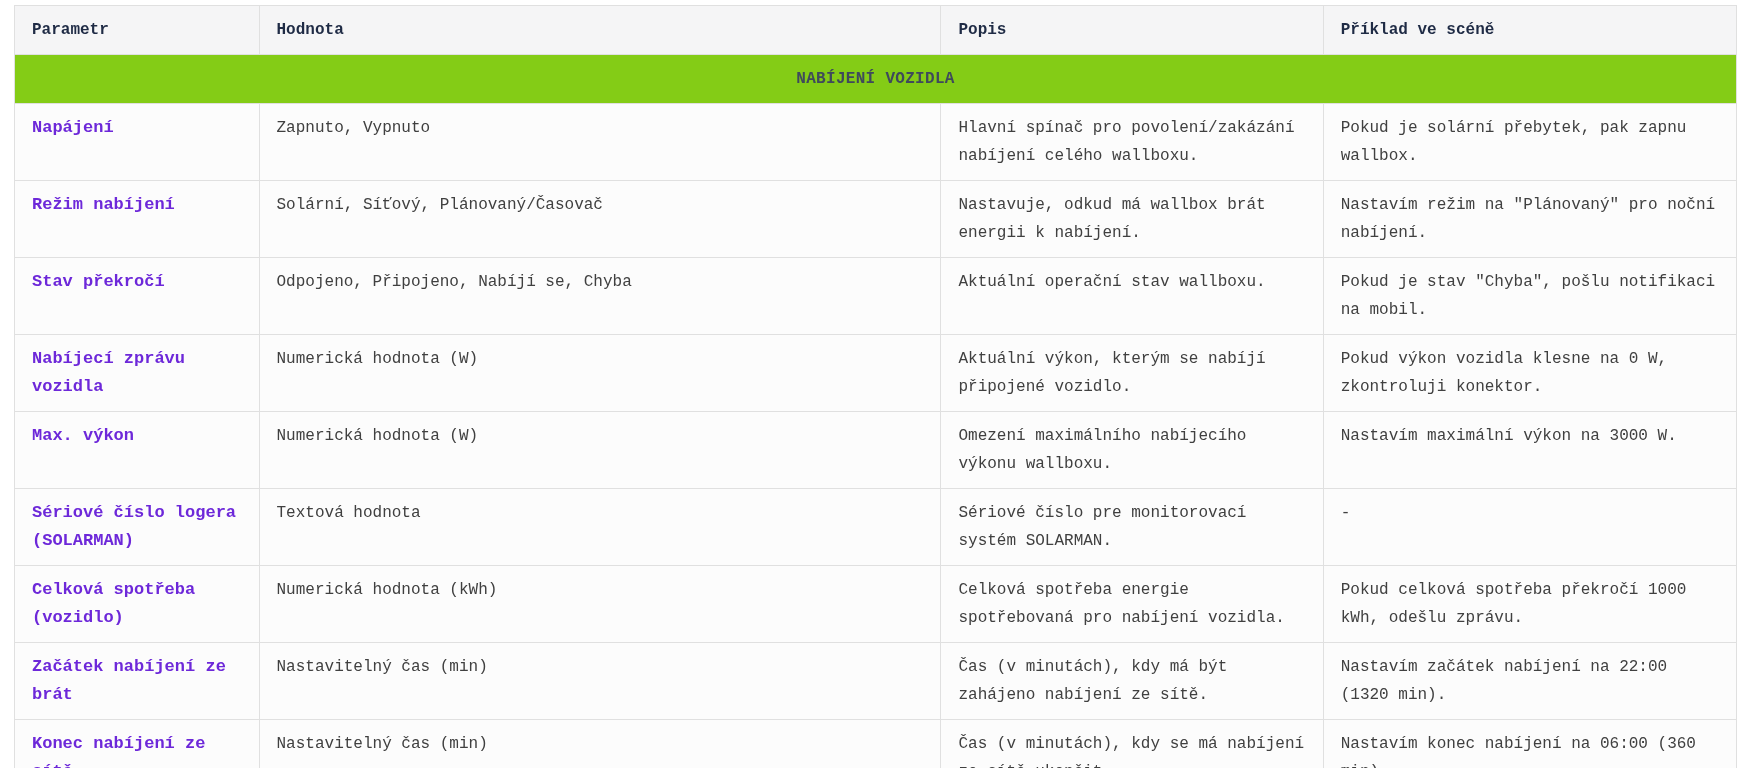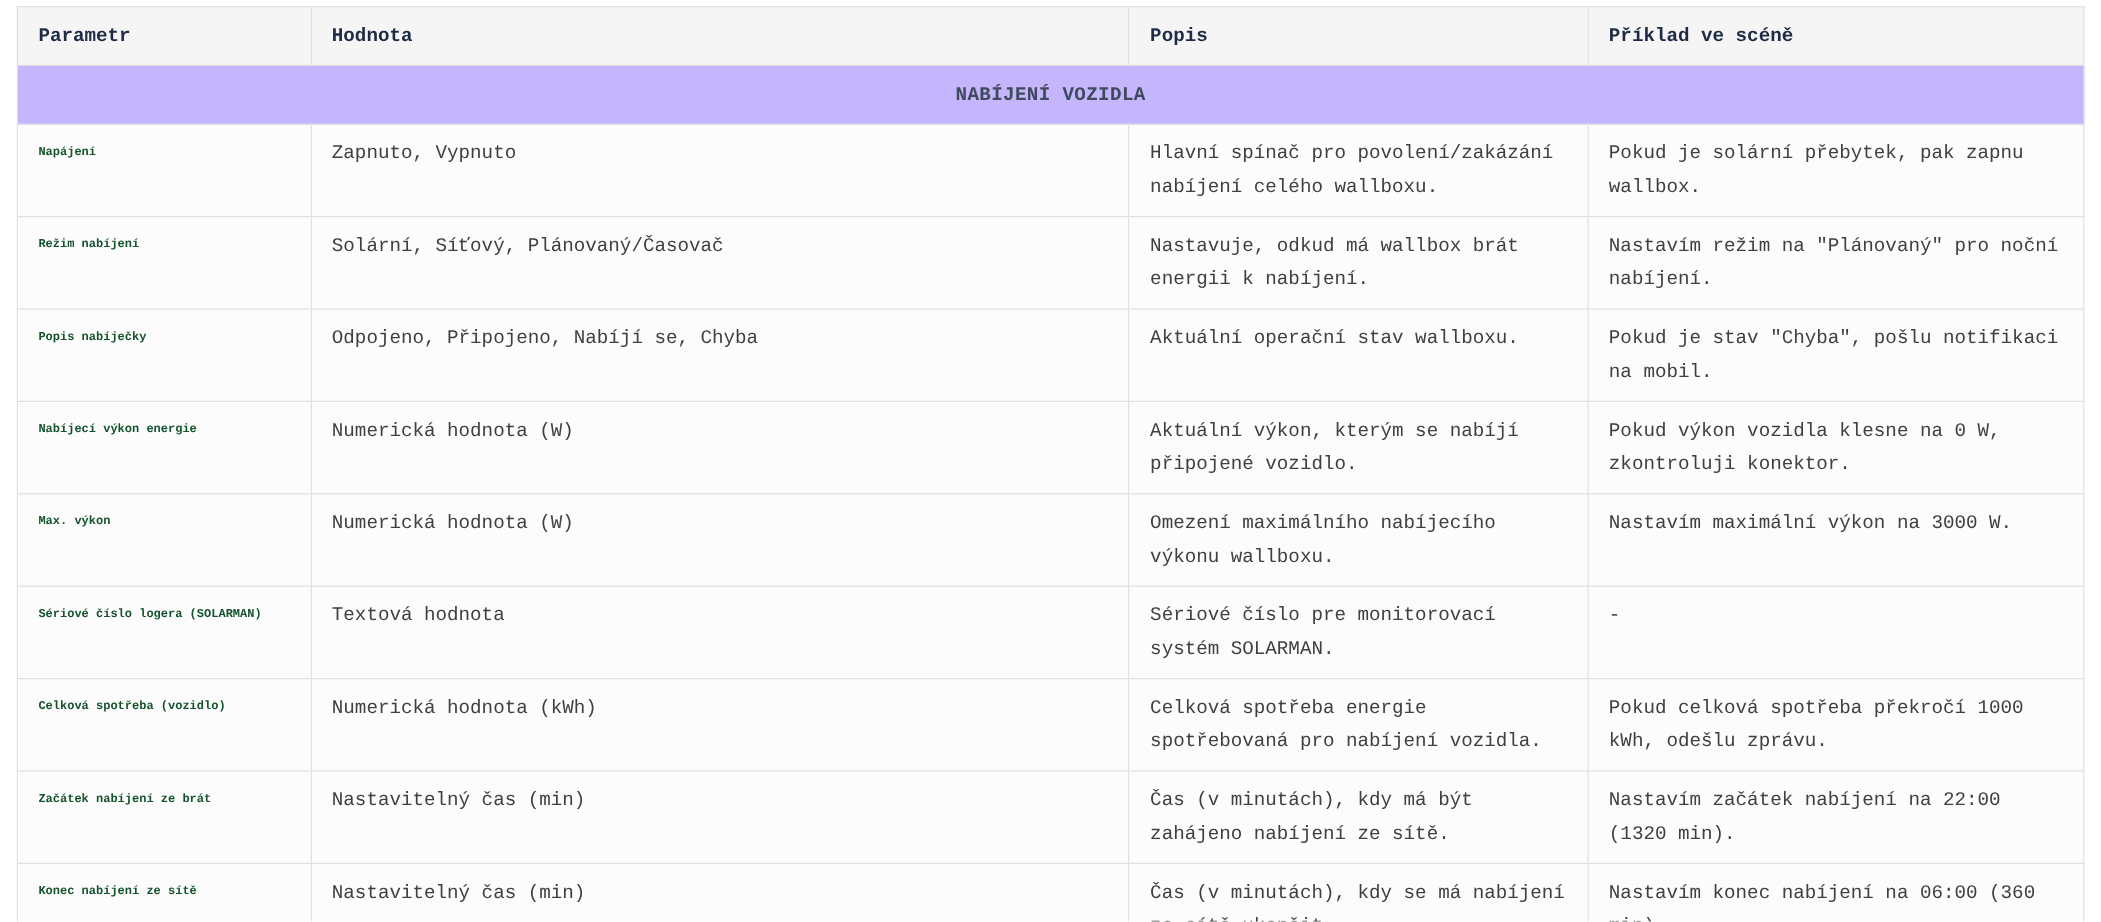--- a/index.html
+++ b/index.html
@@ -36,36 +36,36 @@
   }
   table.params thead th {
     background: #f5f5f6;
     color: #1f2b45;
     font-weight: bold;
     font-size: 16px;
     padding-top: 10px;
     padding-bottom: 10px;
   }
   tr.section-row td {
-    background: #c4b5fd;
+    background: #84cc16;
     color: #3f4a5c;
     font-weight: bold;
     text-align: center;
     letter-spacing: 0.3px;
     padding-top: 10px;
     padding-bottom: 10px;
   }
   tbody td {
     background: #fcfcfc;
     color: #404040;
   }
   tbody td.param-cell {
-    color: #14532d;
+    color: #6d28d9;
     font-weight: bold;
-    font-size: 10px;
+    font-size: 17px;
   }
   
   col.c1 { width: 14.2%; }
   col.c2 { width: 39.6%; }
   col.c3 { width: 22.2%; }
   col.c4 { width: 24.0%; }
 </style>
 </head>
 <body>
 
@@ -97,27 +97,27 @@
           <td>Hlavní spínač pro povolení/zakázání nabíjení celého wallboxu.</td>
           <td>Pokud je solární přebytek, pak zapnu wallbox.</td>
         </tr>
         <tr>
           <td class="param-cell">Režim nabíjení</td>
           <td>Solární, Síťový, Plánovaný/Časovač</td>
           <td>Nastavuje, odkud má wallbox brát energii k nabíjení.</td>
           <td>Nastavím režim na "Plánovaný" pro noční nabíjení.</td>
         </tr>
         <tr>
-          <td class="param-cell">Popis nabíječky</td>
+          <td class="param-cell">Stav překročí</td>
           <td>Odpojeno, Připojeno, Nabíjí se, Chyba</td>
           <td>Aktuální operační stav wallboxu.</td>
           <td>Pokud je stav "Chyba", pošlu notifikaci na mobil.</td>
         </tr>
         <tr>
-          <td class="param-cell">Nabíjecí výkon energie</td>
+          <td class="param-cell">Nabíjecí zprávu vozidla</td>
           <td>Numerická hodnota (W)</td>
           <td>Aktuální výkon, kterým se nabíjí připojené vozidlo.</td>
           <td>Pokud výkon vozidla klesne na 0 W, zkontroluji konektor.</td>
         </tr>
         <tr>
           <td class="param-cell">Max. výkon</td>
           <td>Numerická hodnota (W)</td>
           <td>Omezení maximálního nabíjecího výkonu wallboxu.</td>
           <td>Nastavím maximální výkon na 3000 W.</td>
         </tr>

